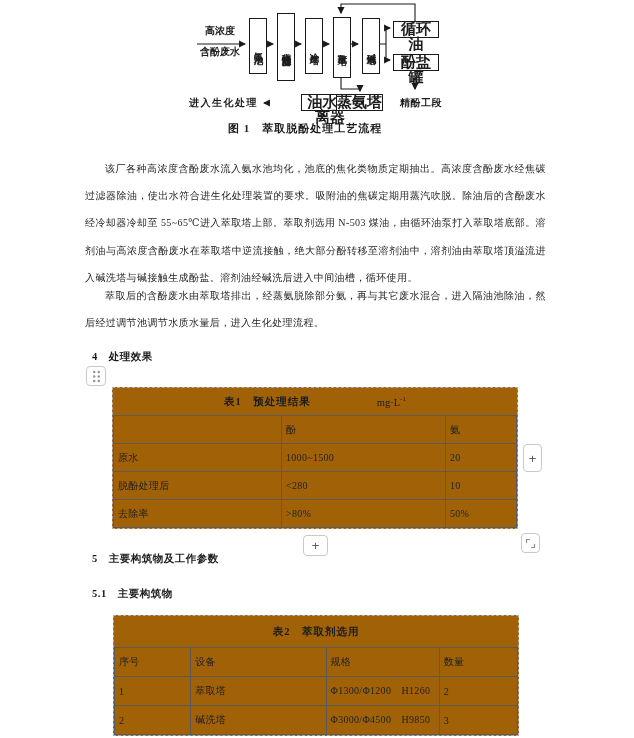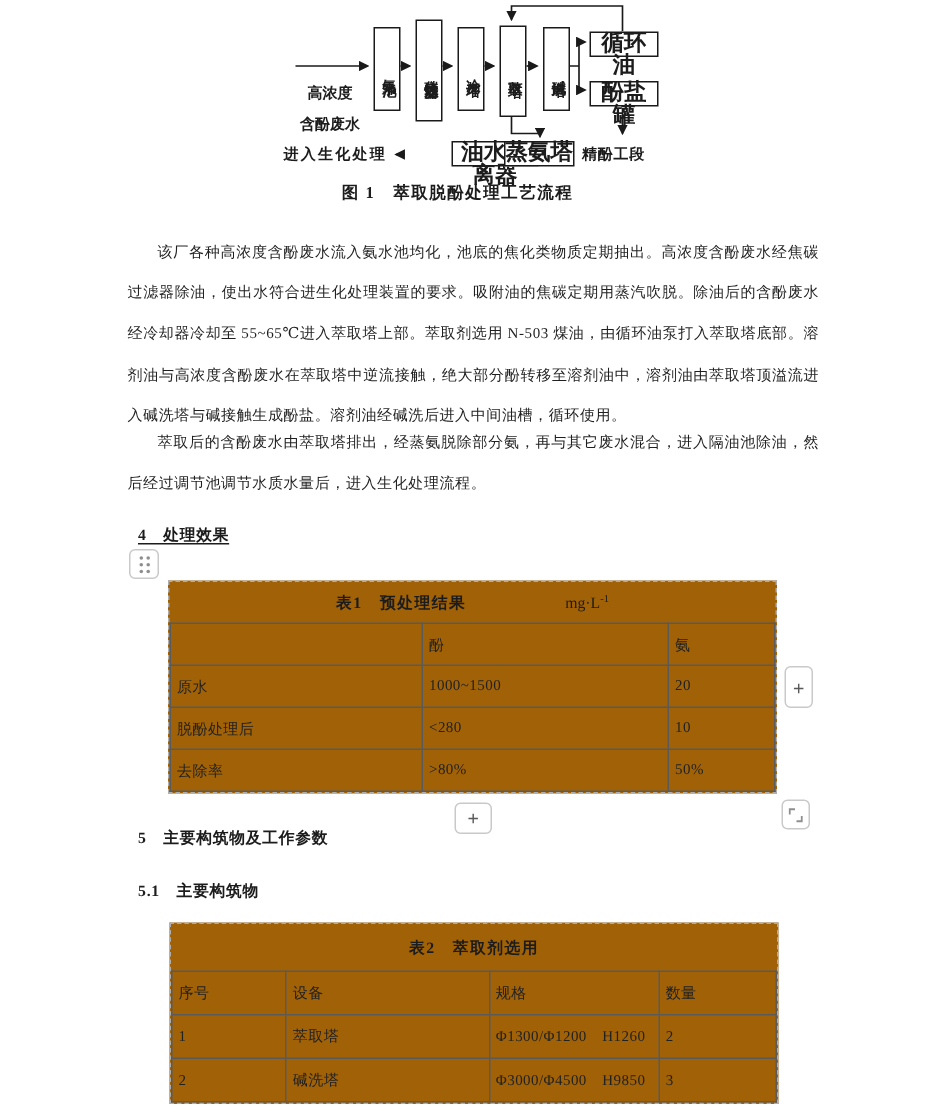--- a/index.html
+++ b/index.html
@@ -14,44 +14,44 @@
     position:absolute;width:16px;border:1.2px solid #1a1a1a;background:#fff;
     writing-mode:vertical-rl;text-orientation:upright;
     display:flex;align-items:center;justify-content:center;
     font-weight:700;font-size:9.5px;letter-spacing:1px;line-height:15px;
   }
   .hbox{
     position:absolute;height:15px;border:1.2px solid #1a1a1a;background:#fff;
     text-align:center;line-height:15px;font-weight:700;font-size:15px;
   }
   .dlabel{position:absolute;font-weight:700;font-size:10px;}
-  #lbl-input{left:194;top:24px;width:52px;text-align:center;line-height:14px;left:194px;margin-top:32px;}
+  #lbl-input{left:194;top:24px;width:52px;text-align:center;line-height:14px;left:194px;}
   #lbl-input .l2{margin-top:7px;letter-spacing:0;}
   #lbl-biochem{left:189px;top:96px;width:78px;letter-spacing:1.5px;}
-  #lbl-refined{left:388px;top:96px;width:44px;letter-spacing:0.5px;}
+  #lbl-refined{left:400px;top:96px;width:44px;letter-spacing:0.5px;}
   #diagram-caption{position:absolute;left:180px;top:121px;width:250px;text-align:center;
     font-weight:700;font-size:11px;letter-spacing:1px;}
   #box-ammonia{left:249px;top:18px;height:54px;}
   #box-coke{left:277px;top:13px;height:66px;}
   #box-cool{left:305px;top:18px;height:54px;}
   #box-extract{left:333px;top:17px;height:59px;}
   #box-alkali{left:362px;top:18px;height:54px;}
   #box-circoil{left:393px;top:21px;width:44px;}
   #box-phenolsalt{left:393px;top:54px;width:44px;}
   #box-oilsep{left:270px;top:94px;width:56px;margin-left:31px;}
   #box-ammstill{left:336px;top:94px;width:45px;}
   
   .para{
     position:absolute;left:85px;width:461px;font-size:10px;line-height:27.2px;
     text-align:justify;text-indent:2em;letter-spacing:0.4px;color:#1f1f1f;
   }
   #para1{top:155px;}
   #para2{top:282px;}
   .heading{position:absolute;left:92px;font-size:10.5px;font-weight:700;letter-spacing:0.5px;}
-  #heading4{top:350px;text-decoration:underline;text-underline-offset:2px;}
+  #heading4{top:350px;text-underline-offset:2px;}
   #heading5{top:552px;}
   #heading51{top:587px;}
   
   .tbl-wrap{position:absolute;border:1px dashed #adadad;background:#a16207;}
   #t1-wrap{left:112px;top:387px;width:404px;}
   #t2-wrap{left:113px;top:615px;width:404px;}
   .tbl-title{display:flex;align-items:center;justify-content:center;font-size:10.5px;}
   #t1-wrap .tbl-title{height:27px;}
   #t2-wrap .tbl-title{height:31px;}
   .tbl-title .tt{font-weight:700;letter-spacing:1px;}

